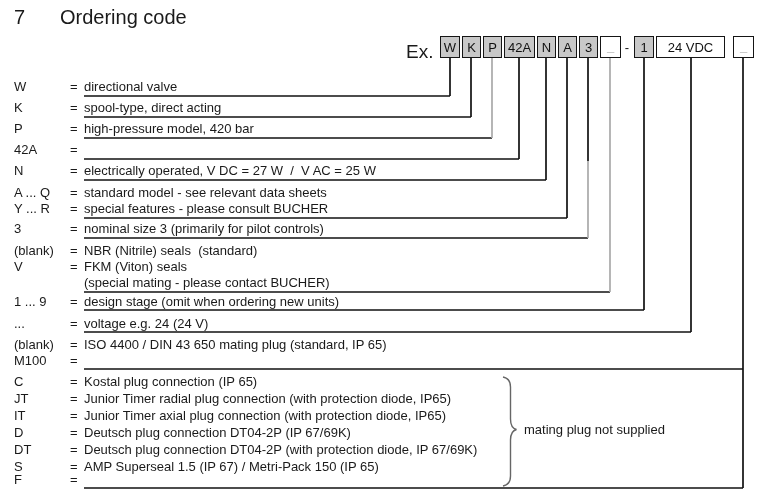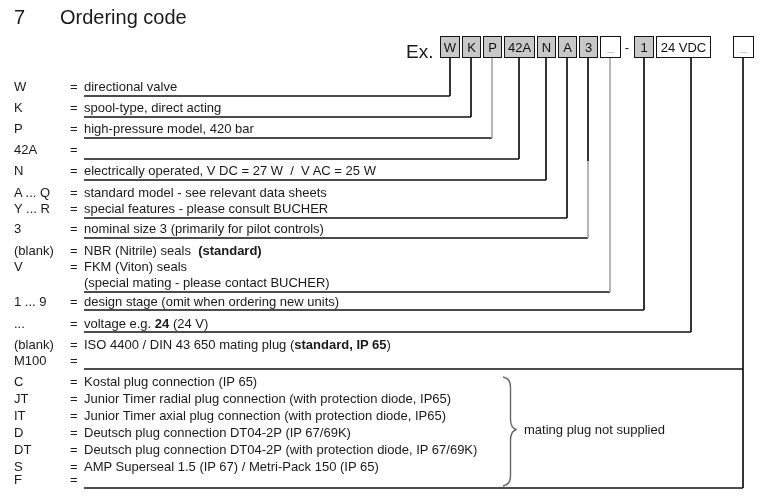--- a/index.html
+++ b/index.html
@@ -23,21 +23,21 @@
   .cbox .us{color:#999;font-weight:bold;transform:translateY(-1px);}
   .sep{position:absolute;top:36px;height:22px;display:flex;align-items:center;
     justify-content:center;font-size:13px;color:#111;}
   
   #lines{position:absolute;left:0;top:0;width:768px;height:499px;pointer-events:none;}
   
   .row{position:absolute;left:0;width:768px;height:16px;font-size:13px;line-height:15px;}
   .row .code{position:absolute;left:14px;white-space:pre;}
   .row .eq{position:absolute;left:70px;}
   .row .desc{position:absolute;left:84px;white-space:pre;}
-  .row .desc b{font-weight:700;}
+  .row .desc b{font-weight:400;}
   .brace-note{position:absolute;left:524px;top:422px;font-size:13px;white-space:pre;}
 </style>
 </head>
 <body>
 
 <div id="page">
 
   <svg id="lines" viewBox="0 0 768 499">
     <g stroke="#111111" stroke-width="1.7" fill="none">
 
@@ -80,21 +80,21 @@
   <div class="cbox gray" style="left:440px;width:20px;"><span>W</span></div>
   <div class="cbox gray" style="left:462px;width:19px;"><span>K</span></div>
   <div class="cbox gray" style="left:483px;width:19px;"><span>P</span></div>
   <div class="cbox gray" style="left:504px;width:31px;"><span>42A</span></div>
   <div class="cbox gray" style="left:537px;width:19px;"><span>N</span></div>
   <div class="cbox gray" style="left:558px;width:19px;"><span>A</span></div>
   <div class="cbox gray" style="left:579px;width:19px;"><span>3</span></div>
   <div class="cbox white" style="left:600px;width:21px;"><span class="us">_</span></div>
   <span class="sep" style="left:621px;width:12px;">-</span>
   <div class="cbox gray" style="left:634px;width:20px;"><span>1</span></div>
-  <div class="cbox white" style="left:656px;width:55px;"><span>24 VDC</span></div>
+  <div class="cbox white" style="left:656px;width:69px;"><span>24 VDC</span></div>
   <div class="cbox white" style="left:733px;width:21px;"><span class="us">_</span></div>
 
   <div class="row" style="top:79px">
       <span class="code">W</span>
       <span class="eq">=</span>
       <span class="desc"><span>directional valve</span></span>
     </div>
   <div class="row" style="top:100px">
       <span class="code">K</span>
       <span class="eq">=</span>

